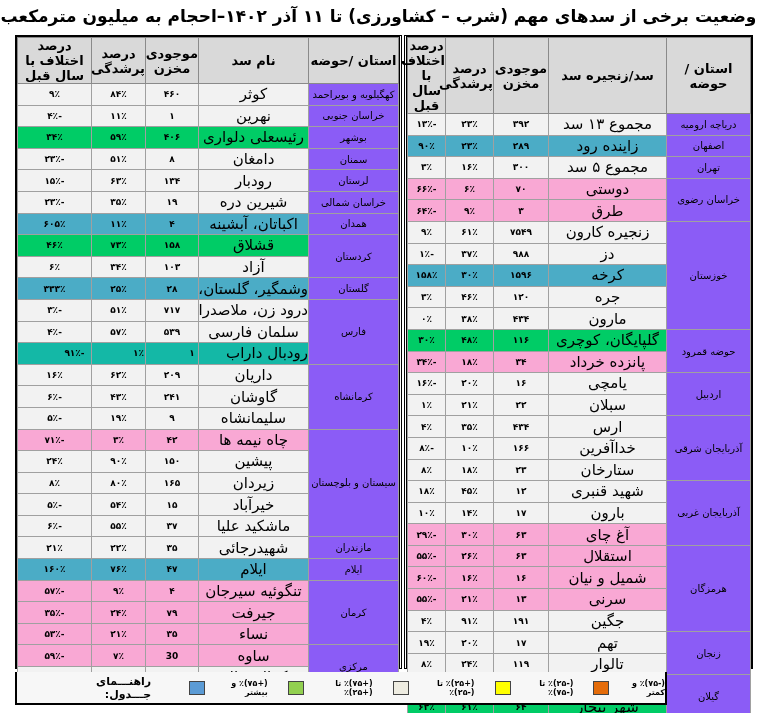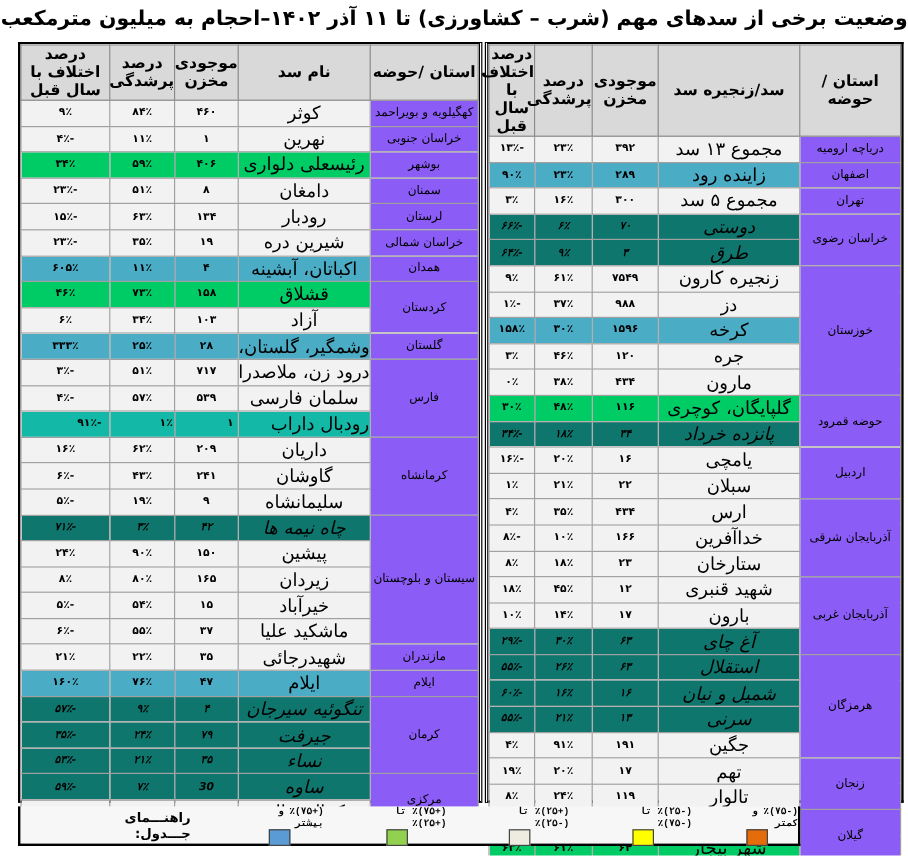--- a/index.html
+++ b/index.html
@@ -23,29 +23,29 @@
   }
   td {
     font-size: 9.5px; height: 21.6px; border: 1px solid #a0a0a0; text-align: center;
     background: #f2f2f2; color: #000; white-space: nowrap; overflow: hidden;
   }
   td.prov { background: #8b5cf6; font-size: 10px; margin-top: 32px; }
   td.name { font-size: 15px; }
   td.num { font-weight: bold; font-size: 9px; }
   tr.c-blue td:not(.prov) { background: #4bacc6; }
   tr.c-green td:not(.prov) { background: #00cc66; }
-  tr.c-yellow td:not(.prov) { background: #0f766e; font-style: italic; }
+  tr.c-yellow td:not(.prov) { background: #f9a8d4; }
   tr.c-orange td:not(.prov) { background: #14b8a6; padding-left: 40px; }
   .legend {
     position: absolute; left: 15px; top: 672px; width: 652px; height: 33px;
     border: 2px solid #000; border-top: none; background: #f7f7f7;
     display: flex; flex-direction: row-reverse; align-items: center; direction: rtl;
   }
   .legend-title { font-size: 11px; font-weight: bold; margin-right: 18px; margin-left: 40px; }
-  .legend-item { display: flex; flex-direction: column; align-items: center; margin-left: 20px; direction: rtl; font-family: Liberation Mono, monospace; }
+  .legend-item { display: flex; flex-direction: row; align-items: center; margin-left: 20px; direction: rtl; }
   .legend-label { font-size: 8px; font-weight: bold; margin-left: 8px; }
   .swatch { width: 18px; height: 14px; border: 1px solid #444; }
 </style>
 </head>
 <body>
 
 <div class="title">وضعیت برخی از سدهای مهم (شرب – کشاورزی) تا ۱۱ آذر ۱۴۰۲–احجام به میلیون مترمکعب</div>
 
 <div class="tbl-wrap" id="right-wrap">
   <table id="right-table">

